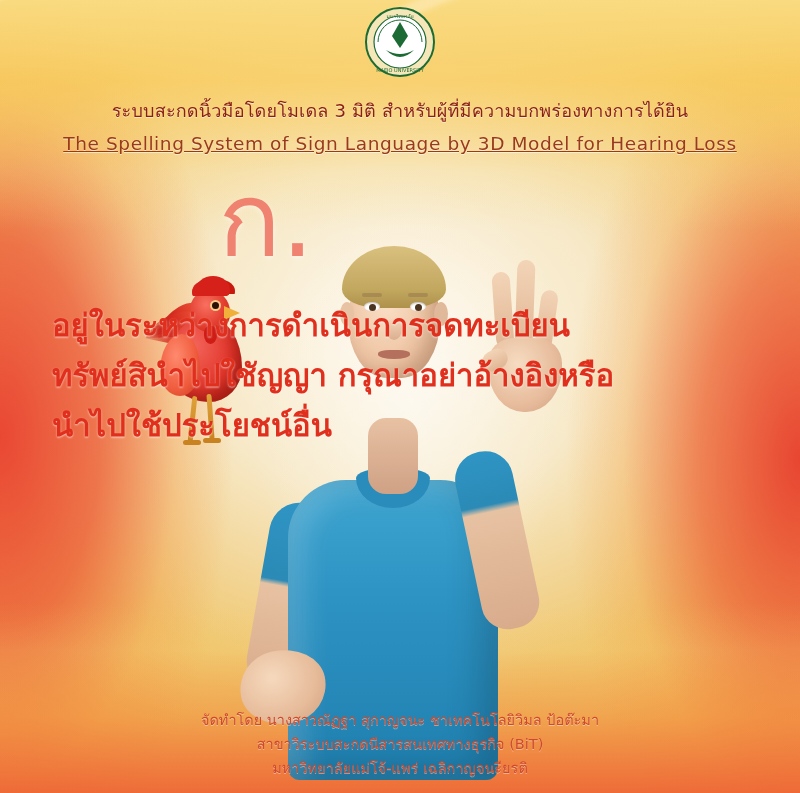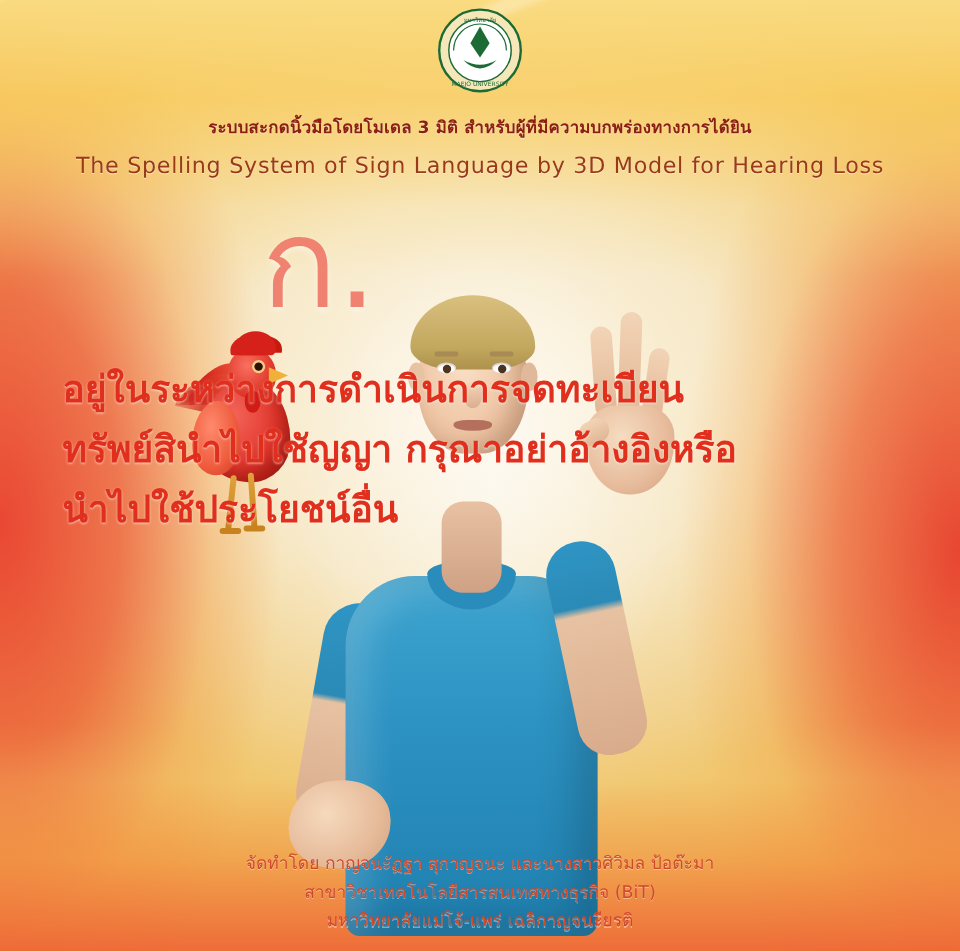--- a/index.html
+++ b/index.html
@@ -124,35 +124,35 @@
   }
 
   
   .title-block {
     position: absolute;
     left: 0; right: 0;
     top: 98px;
     text-align: center;
   }
   .title-th {
-    font-size: 14px;
+    font-size: 18px;
     color: #8a1f12;
     letter-spacing: 0.2px;
     text-shadow: 0 1px 0 rgba(255,255,255,0.5);
     line-height: 1.4;
     white-space: nowrap;
-    font-weight: bold;
   }
   .title-en {
     margin-top: 10px;
     font-size: 18.5px;
     color: #9a3a18;
     letter-spacing: 0.6px;
     text-shadow: 0 1px 0 rgba(255,255,255,0.55);
     white-space: nowrap;
+    text-decoration: underline;
   }
 
   
   .big-letter {
     position: absolute;
     left: 218px;
     top: 168px;
     font-size: 104px;
     line-height: 1;
     color: #f07a6a;
@@ -496,18 +496,18 @@
     </div>
   </div>
 
   <div class="watermark">
     <div>อยู่ในระหว่างการดำเนินการจดทะเบียน</div>
     <div>ทรัพย์สินำไปใชัญญา กรุณาอย่าอ้างอิงหรือ</div>
     <div>นำไปใช้ประโยชน์อื่น</div>
   </div>
 
   <div class="credits">
-    <div>จัดทำโดย กาญจนะัฏฐา สุกาญจนะ และนางสาวศิวิมล ป้อต๊ะมา</div>
-    <div>สาขาวิชาเทคโนโลยีสารสนเทศทางธุรกิจ (BiT)</div>
+    <div>จัดทำโดย นางสาวณัฏฐา สุกาญจนะ ชาเทคโนโลยิวิมล ป้อต๊ะมา</div>
+    <div>สาขาวิระบบสะกดนีสารสนเทศทางธุรกิจ (BiT)</div>
     <div>มหาวิทยาลัยแม่โจ้-แพร่ เฉลิกาญจนะียรติ</div>
   </div>
 
 </div>
 
 </body></html>

